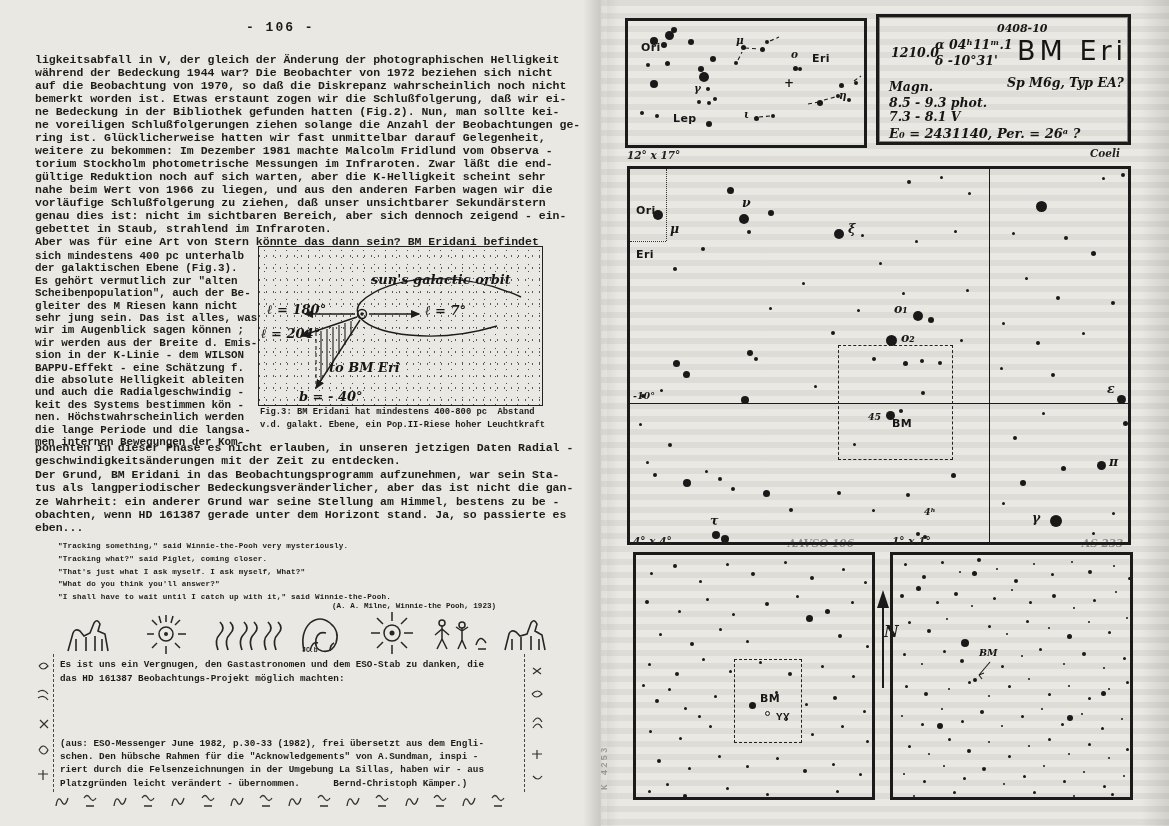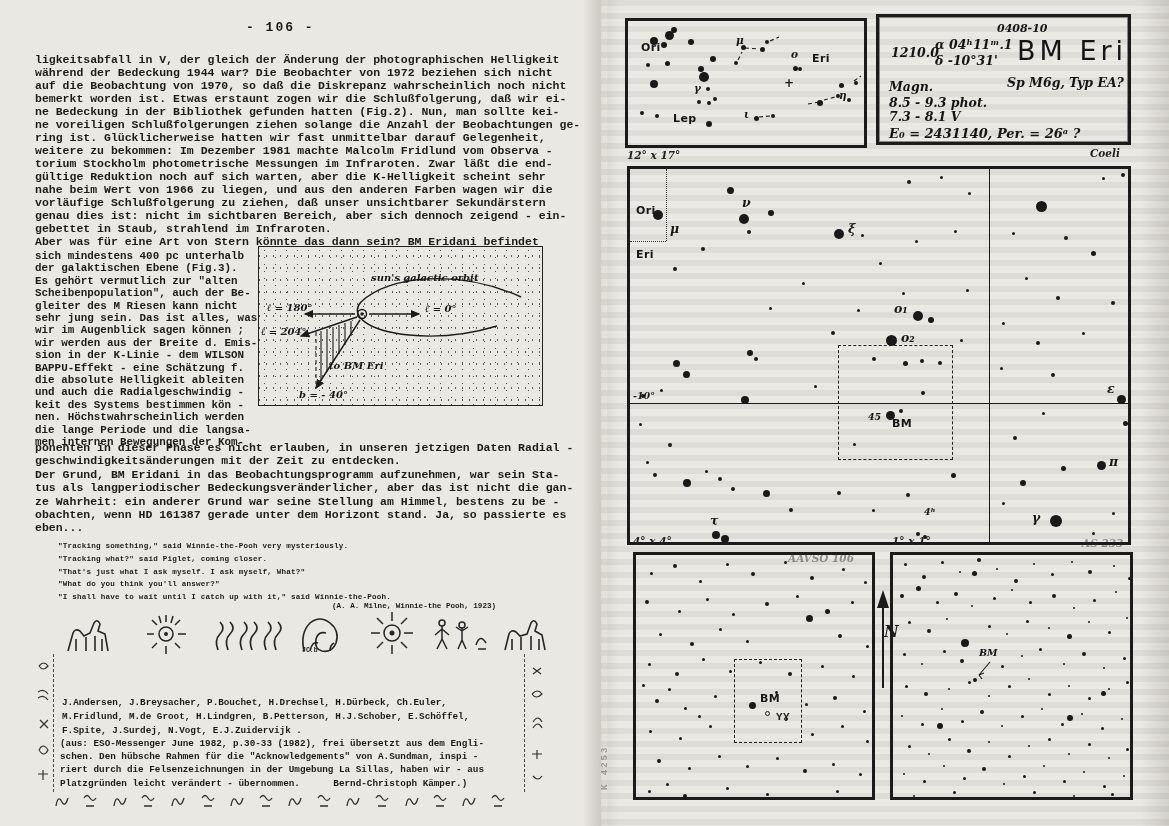--- a/index.html
+++ b/index.html
@@ -27,21 +27,21 @@
   .chartbox{position:absolute;box-sizing:border-box;border:3px solid #1b1b1b;overflow:hidden;}
   .dot{position:absolute;background:#191919;border-radius:50%;}
   .odot{position:absolute;border:1.2px solid #191919;border-radius:50%;box-sizing:border-box;background:transparent;}
   .clabel{position:absolute;color:#171717;white-space:nowrap;line-height:1;
           font-family:"DejaVu Serif",serif;font-style:italic;font-weight:700;font-size:11px;}
   .hand{font-family:"DejaVu Sans",sans-serif;font-style:normal;font-weight:700;font-size:11px;letter-spacing:.4px;}
   .greek{font-size:12.5px;}
   .greek-sm{font-size:10.5px;}
   .hw-sm{font-size:9.5px;}
   .plus{font-family:"DejaVu Sans",sans-serif;font-style:normal;font-weight:700;font-size:12px;}
-  .fig{font-size:10px;}
+  .fig{font-size:13px;}
   .seglayer{position:absolute;left:0;top:0;width:100%;height:100%;}
   .seglayer line{stroke:#1b1b1b;stroke-width:1.1;}
   .hline{position:absolute;left:0;right:0;height:0;border-top:1.6px solid #1b1b1b;}
   .vline{position:absolute;top:0;bottom:0;width:0;border-left:1.6px solid #1b1b1b;}
   .dashrect{position:absolute;border:1.3px dashed #222;box-sizing:border-box;}
   .dotline-v{position:absolute;width:0;border-left:1.5px dotted #333;}
   .dotline-h{position:absolute;height:0;border-top:1.5px dotted #333;}
   .sizelabel{position:absolute;font-family:"DejaVu Serif",serif;font-style:italic;font-weight:700;
              font-size:10.5px;color:#222;white-space:nowrap;}
   .faintlabel{opacity:.45;}
@@ -129,25 +129,27 @@
           <line x1="68" y1="82" x2="68" y2="125"></line>
           <line x1="74" y1="80" x2="74" y2="116"></line>
           <line x1="80" y1="78" x2="80" y2="107"></line>
           <line x1="86" y1="76" x2="86" y2="98"></line>
           <line x1="92" y1="74" x2="92" y2="89"></line>
         </g>
       </g>
     </svg>
   <span class="clabel fig" style="left: 112px; top: 26px;">sun's galactic orbit</span>
       <span class="clabel fig" style="left: 8px; top: 56px;">ℓ = 180°</span>
-      <span class="clabel fig" style="left: 166px; top: 57px;">ℓ = 0°</span>
+      <span class="clabel fig" style="left: 166px; top: 57px;">ℓ = 7°</span>
       <span class="clabel fig" style="left: 2px; top: 80px;">ℓ = 204°</span>
       <span class="clabel fig" style="left: 70px; top: 114px;">to BM Eri</span>
       <span class="clabel fig" style="left: 40px; top: 143px;">b = - 40°</span>
     </div>
+  <pre class="tw figcap" style="left:260px;top:406px;">Fig.3: BM Eridani hat mindestens 400-800 pc  Abstand
+v.d. galakt. Ebene, ein Pop.II-Riese hoher Leuchtkraft</pre>
 
   <pre class="tw para2" style="left:35px;top:441px;">ponenten in dieser Phase es nicht erlauben, in unseren jetzigen Daten Radial -
 geschwindigkeitsänderungen mit der Zeit zu entdecken.
 Der Grund, BM Eridani in das Beobachtungsprogramm aufzunehmen, war sein Sta-
 tus als langperiodischer Bedeckungsveränderlicher, aber das ist nicht die gan-
 ze Wahrheit: ein anderer Grund war seine Stellung am Himmel, bestens zu be -
 obachten, wenn HD 161387 gerade unter dem Horizont stand. Ja, so passierte es
 eben...</pre>
 
   <pre class="tw quotes" style="left:58px;top:540px;">"Tracking something," said Winnie-the-Pooh very mysteriously.
@@ -234,23 +236,22 @@
     <svg style="left:530px;top:658px;" width="16" height="130">
       <g stroke="#33312e" stroke-width="1.2" fill="none">
         <path d="M3,10 l8,6 M11,10 l-8,6"></path>
           <path d="M2,36 q6,-6 10,0 q-6,6 -10,0"></path>
         <path d="M3,64 q5,-8 9,0 M3,70 q5,-8 9,0"></path>
           <path d="M2,96 h10 M7,92 v9"></path>
         <path d="M3,118 q5,6 9,0"></path>
       </g>
     </svg>
   </div>
-  <pre class="tw acktxt" style="left:62px;top:696px;">J.Andersen, J.Breysacher, P.Bouchet, H.Drechsel, H.Dürbeck, Ch.Euler,
-M.Fridlund, M.de Groot, H.Lindgren, B.Petterson, H.J.Schober, E.Schöffel,
-F.Spite, J.Surdej, N.Vogt, E.J.Zuidervijk .</pre>
+  <pre class="tw acktxt" style="left:60px;top:658px;">Es ist uns ein Vergnugen, den Gastastronomen und dem ESO-Stab zu danken, die
+das HD 161387 Beobachtungs-Projekt möglich machten:</pre>
   <pre class="tw acksrc" style="left:60px;top:737px;">(aus: ESO-Messenger June 1982, p.30-33 (1982), frei übersetzt aus dem Engli-
 schen. Den hübsche Rahmen für die "Acknowledgements" von A.Sundman, inspi -
 riert durch die Felsenzeichnungen in der Umgebung La Sillas, haben wir - aus
 Platzgründen leicht verändert - übernommen.      Bernd-Christoph Kämper.)</pre>
 
   <svg style="position:absolute;left:55px;top:792px;" width="475" height="18">
     <defs>
       <g id="sq1">
           <path d="M1,14 Q3,2 7,10 Q10,16 13,6" stroke="#33312e" stroke-width="1.3" fill="none"></path>
         </g>
@@ -449,21 +450,21 @@
       <span class="clabel hand" style="left: 262px; top: 249px;">BM</span>
       <span class="clabel greek" style="left: 477px; top: 214px;">ε</span>
       <span class="clabel greek" style="left: 479px; top: 287px;">π</span>
       <span class="clabel greek" style="left: 402px; top: 343px;">γ</span>
       <span class="clabel greek" style="left: 80px; top: 346px;">τ</span>
       <span class="clabel hw-sm" style="left: 3px; top: 222px;">-10°</span>
       <span class="clabel hw-sm" style="left: 294px; top: 338px;">4ʰ</span>
     </div>
 
   <span class="sizelabel" style="left:633px;top:535px;">4° x 4°</span>
-  <span class="sizelabel faintlabel" style="left:788px;top:552px;">AAVSO 106</span>
+  <span class="sizelabel faintlabel" style="left:788px;top:537px;">AAVSO 106</span>
   <span class="sizelabel" style="left:892px;top:535px;">1° x 1°</span>
   <span class="sizelabel faintlabel" style="left:1082px;top:537px;">AS 233</span>
 
   <div class="chartbox" style="left:633px;top:552px;width:242px;height:248px;">
     <div class="dashrect" style="left:98px;top:104px;width:68px;height:84px;"></div>
   <span class="dot" style="left: 13.5px; top: 16.5px; width: 3px; height: 3px;"></span>
       <span class="dot" style="left: 37px; top: 9px; width: 4px; height: 4px;"></span>
       <span class="dot" style="left: 62.5px; top: 24.5px; width: 3px; height: 3px;"></span>
       <span class="dot" style="left: 89.5px; top: 7.5px; width: 3px; height: 3px;"></span>
       <span class="dot" style="left: 115px; top: 17px; width: 4px; height: 4px;"></span>

